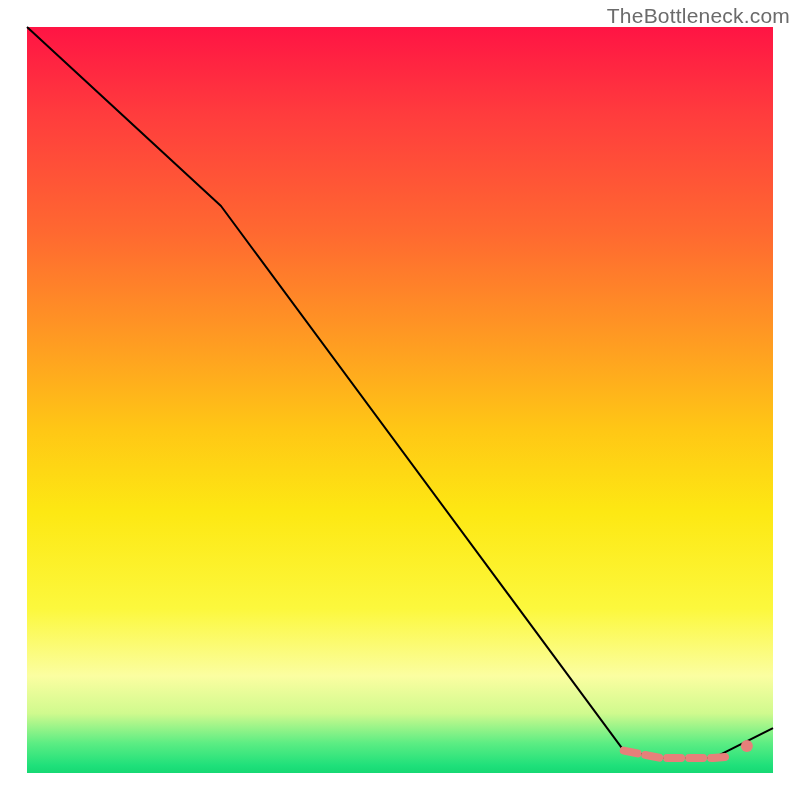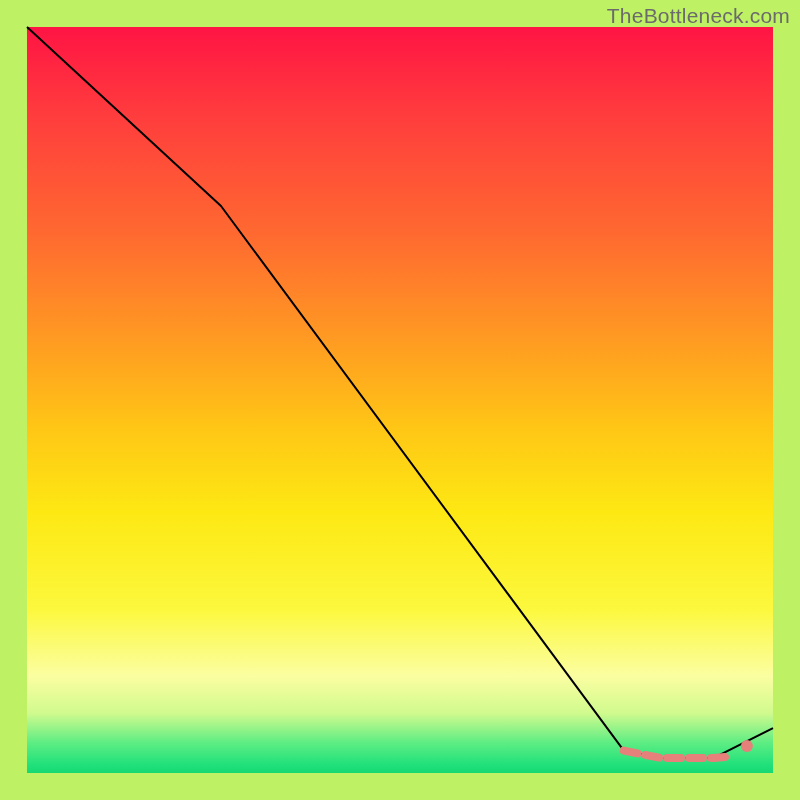--- a/index.html
+++ b/index.html
@@ -8,21 +8,21 @@
     width: 800px;
     height: 800px;
     background: #000;
     overflow: hidden;
     font-family: Arial, Helvetica, sans-serif;
   }
   .frame {
     position: absolute;
     top: 0; left: 0;
     width: 800px; height: 800px;
-    background: #bef264;
+    background: #ffffff;
   }
   .plot {
     position: absolute;
     left: 27px;
     top: 27px;
     width: 746px;
     height: 746px;
     background: linear-gradient(to bottom,
       #ff1444 0%,
       #ff3d3d 12%,

